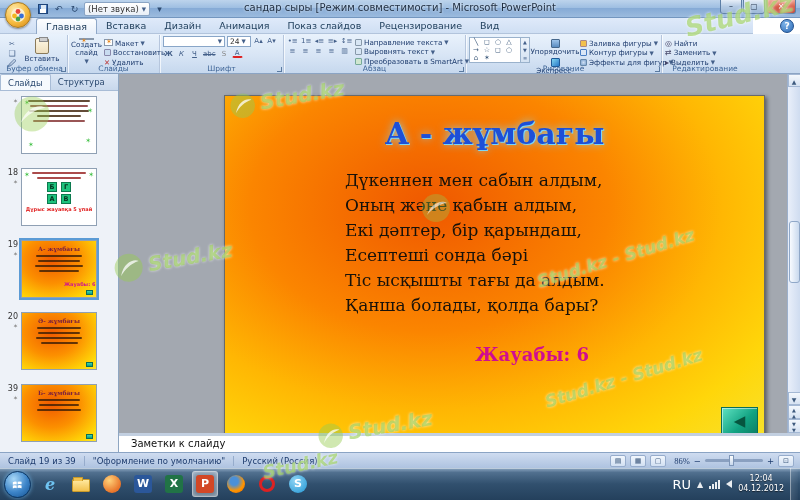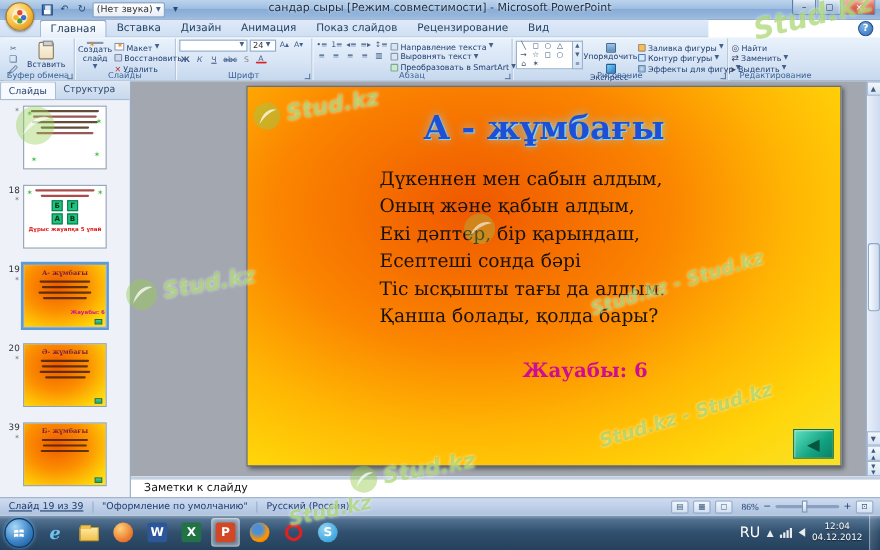--- a/index.html
+++ b/index.html
@@ -41,21 +41,21 @@
   .winbtns { position:absolute; right:4px; top:0; display:flex; }
   .winbtn {
     width:22px; height:14px; margin-left:1px; border:1px solid #5c7ea6; border-top:none;
     border-radius:0 0 3px 3px; background:linear-gradient(#e6eef8,#b5cbe4 50%,#9cb8d8);
     font-size:8px; color:#24364e; text-align:center; line-height:13px;
   }
   .winbtn.close { background:linear-gradient(#f0a898,#d9614c 50%,#c14a36); color:#fff; width:30px; }
 
   
   .tabsrow {
-    position:absolute; left:0; top:18px; width:644px; height:16px;
+    position:absolute; left:0; top:18px; width:753px; height:16px;
     background:linear-gradient(#dfeafa,#cfdff3); border-bottom:1px solid #b2c4dc;
   }
   .tabs { position:absolute; left:36px; top:0; display:flex; height:16px; }
   .rtab {
     padding:2px 9px 0; font-size:9.5px; color:#23425f; white-space:nowrap;
   }
   .rtab.active {
     background:linear-gradient(#fdfeff,#e8f0fa); border:1px solid #8fa8c8; border-bottom:none;
     border-radius:3px 3px 0 0; color:#1c3a58;
   }
@@ -123,21 +123,21 @@
   .thumb-answer { position:absolute; left:42px; top:40px; font-size:5px; font-weight:bold; color:#d0158f; }
   .thumb-nav { position:absolute; right:3px; bottom:2px; width:7px; height:5px;
     background:linear-gradient(#3fd6ae,#0f9e80); border:1px solid #0a6e58; }
   .letterbox { width:10px; height:10px; background:#1ec37e; border:1px solid #0c7a4e; color:#05321e;
     font-size:6.5px; font-weight:bold; text-align:center; line-height:9px; }
   .corner-star { position:absolute; color:#46c24a; font-size:7px; }
 
   
   .workarea { position:absolute; left:119px; top:74px; width:681px; height:359px; background:#a3a8b0; }
   .slide {
-    position:absolute; left:105px; top:4px; width:541px; height:346px;
+    position:absolute; left:105px; top:21px; width:541px; height:346px;
     background:radial-gradient(ellipse at 38% 32%, #ef5800 0%, #fb8500 38%, #ffb703 62%, #ffd60a 82%, #f8e22c 100%);
     border:1px solid #6a6a6a; box-shadow:2px 2px 4px rgba(0,0,0,.45);
   }
   .slide-title {
     position:absolute; left:0; right:0; top:20px; text-align:center;
     font-family:"DejaVu Serif","Liberation Serif",serif; font-weight:bold; font-size:30px;
     color:#1d4fd7; text-shadow:1px 1px 0 #7cd6f7, 0 0 9px rgba(130,220,255,.9);
   }
   .slide-body {
     position:absolute; left:120px; top:72px; font-family:"DejaVu Serif","Liberation Serif",serif;
@@ -167,21 +167,21 @@
 
   
   .notes { position:absolute; left:119px; top:433px; width:681px; height:19px; background:#fff;
     border-top:3px solid #c2cfe0; font-size:10px; color:#111; line-height:15px; padding-left:12px; }
 
   
   .statusbar { position:absolute; left:0; top:452px; width:800px; height:16px;
     background:linear-gradient(#cfdcf0,#aec3e0); border-top:1px solid #8ba4c4;
     display:flex; align-items:center; font-size:8.5px; color:#1e3c6e; padding:0 6px; }
   .sb-item { padding:0 8px; border-right:1px solid #96accc; white-space:nowrap; }
-  .sb-item:first-child { padding-left:2px;text-decoration:underline; }
+  .sb-item:first-child { padding-left:2px; }
   .sb-right { margin-left:auto; display:flex; align-items:center; gap:4px; }
   .viewbtn { width:16px; height:12px; background:linear-gradient(#f2f7fd,#d2e0f2); border:1px solid #96accc;
     font-size:7px; text-align:center; line-height:11px; color:#3e5a7e; border-radius:2px; }
   .zoomslider { width:58px; height:3px; background:#8aa0c0; border-radius:2px; position:relative; }
   .zoomthumb { position:absolute; left:42%; top:-4px; width:5px; height:11px;
     background:linear-gradient(#fdfefe,#c8d8ec); border:1px solid #7e96b8; }
 
   
   .taskbar { position:absolute; left:0; top:468px; width:800px; height:32px;
     background:linear-gradient(#8fa9c4 0%, #51708f 14%, #31506e 50%, #24405c 100%);

